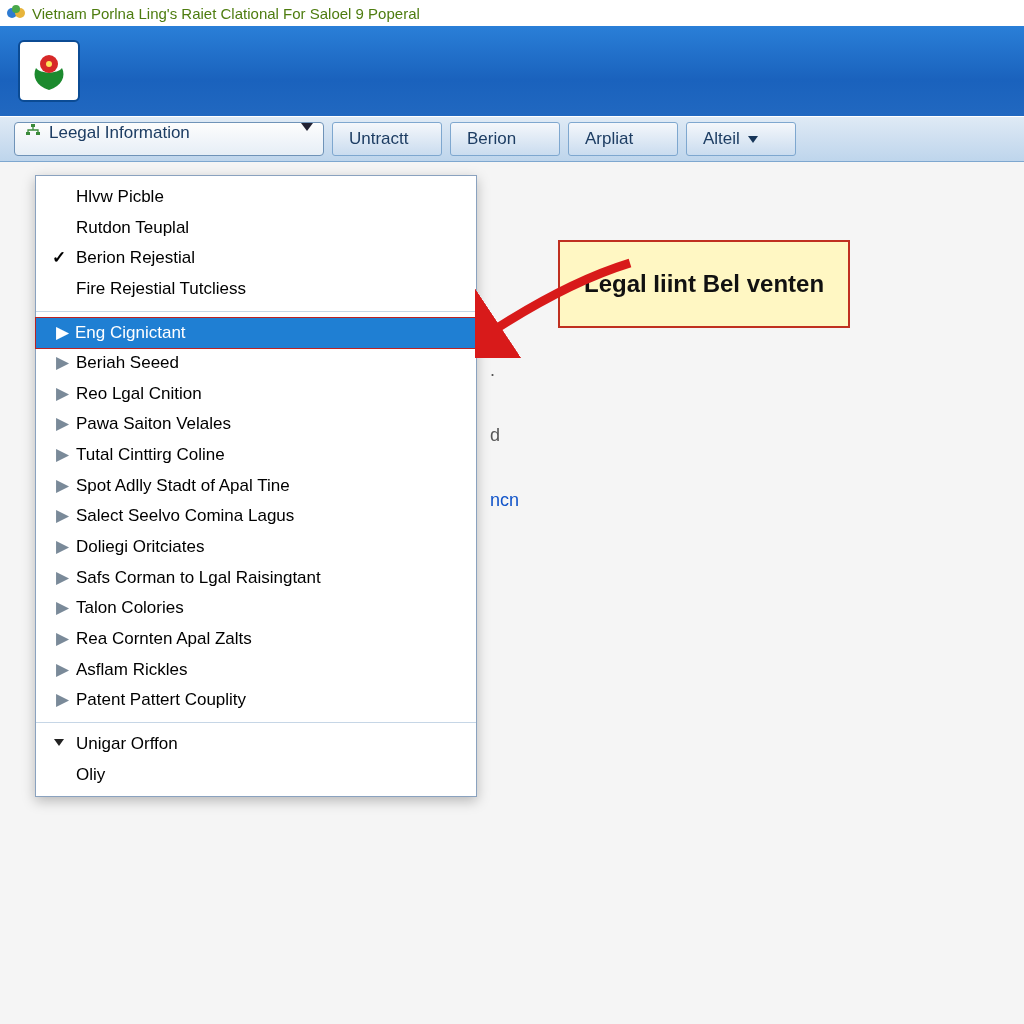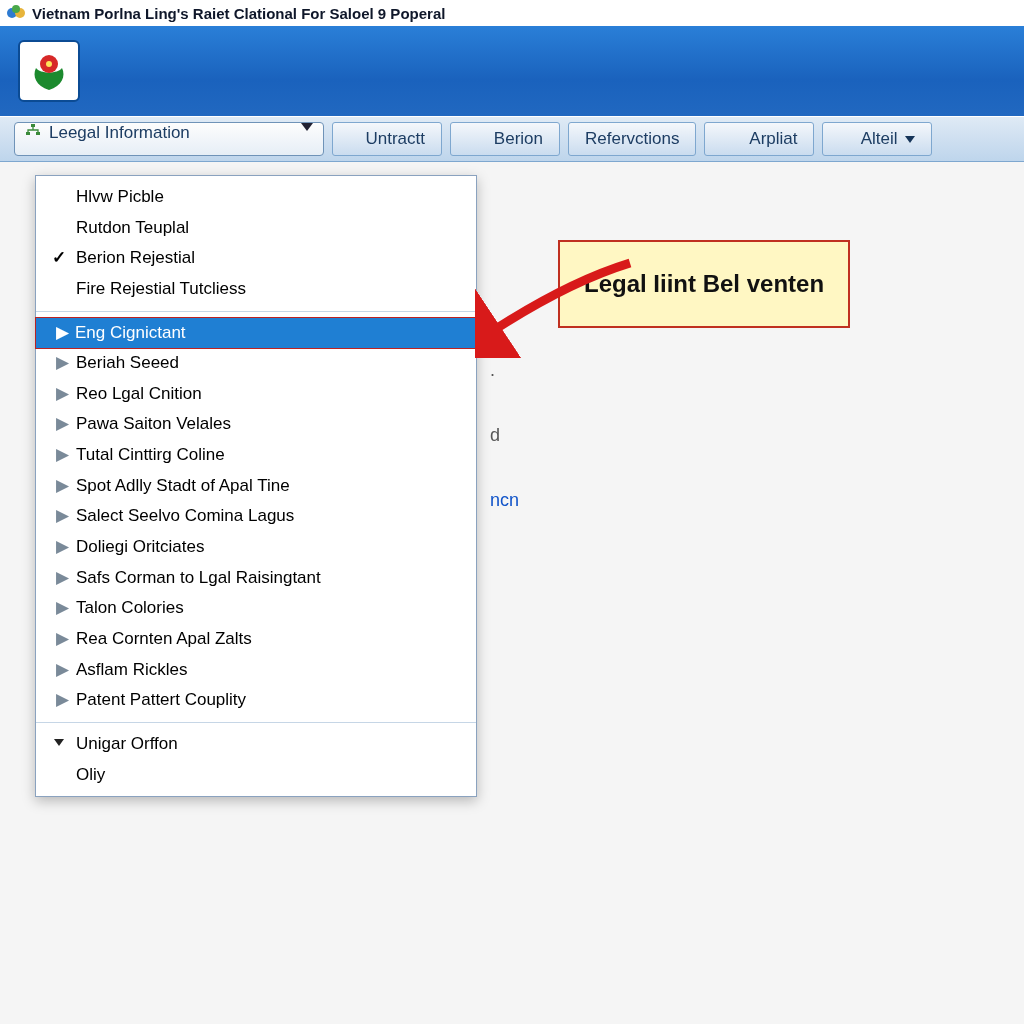--- a/index.html
+++ b/index.html
@@ -10,24 +10,23 @@
     overflow: hidden;
     position: relative;
   }
 
   
   .titlebar {
     height: 26px;
     padding: 3px 6px;
     background: #ffffff;
     font-size: 15px;
-    color: #0f172a;
+    color: #4d7c0f;
     display: flex;
     align-items: center;
-    font-weight: bold;
   }
   .titlebar .titlebar-icon {
     width: 20px; height: 20px;
     margin-right: 6px;
     display: inline-block;
   }
   .titlebar .titlebar-icon svg { width: 20px; height: 20px; }
 
   
   .header {
@@ -93,21 +92,21 @@
     height: 34px;
     min-width: 110px;
     padding: 0 16px;
     background: linear-gradient(#f4f7fb, #cadcef);
     border: 1px solid #7ea7cf;
     border-radius: 3px;
     color: #1d3d63;
     font-size: 17px;
     display: flex;
     align-items: center;
-    justify-content: flex-end;
+    justify-content: flex-start;
     cursor: pointer;
   }
   .toolbar .tab-btn .dd-caret {
     margin-left: 8px;
     border-left: 5px solid transparent;
     border-right: 5px solid transparent;
     border-top: 7px solid #163559;
   }
 
   
@@ -236,23 +235,20 @@
     <span class="dd-caret"></span>
   </div>
 
   <div class="tab-btn">
     <span>Untractt</span>
   </div>
   <div class="tab-btn">
     <span>Berion</span>
   </div>
   <div class="tab-btn">
-    <span>Refervctions</span>
-  </div>
-  <div class="tab-btn">
     <span>Arpliat</span>
   </div>
   <div class="tab-btn">
     <span>Alteil</span>
     <span class="dd-caret"></span>
   </div>
 </div>
 
 <div class="bg-content">
   <div class="line">.</div>

